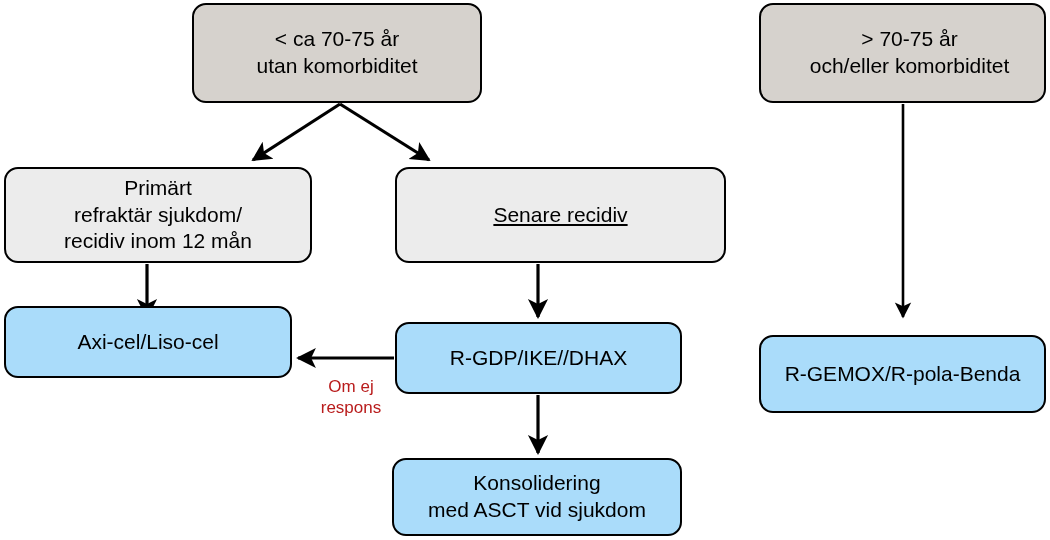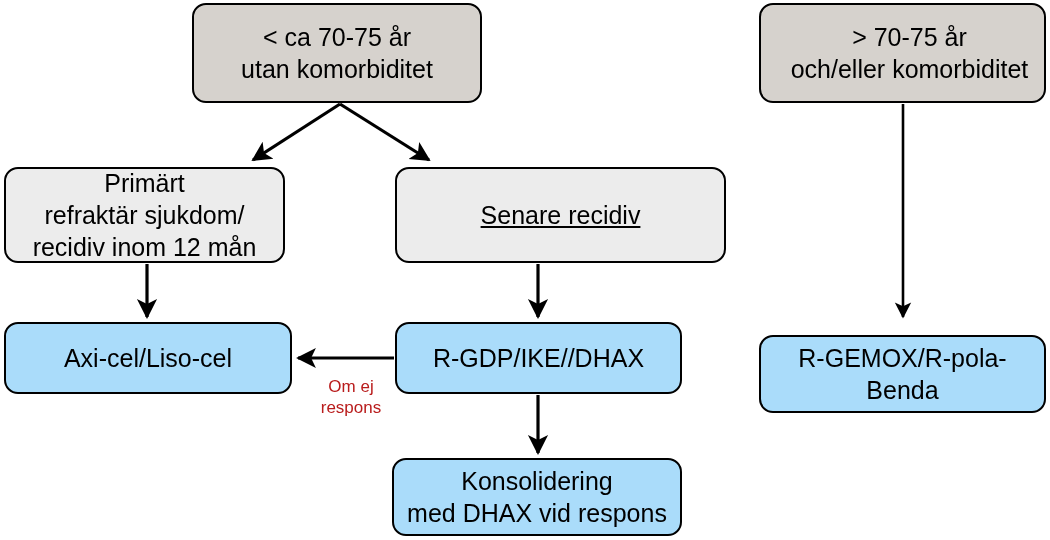--- a/index.html
+++ b/index.html
@@ -20,21 +20,21 @@
   .node {
     position: absolute;
     box-sizing: border-box;
     border: 2.5px solid #000000;
     border-radius: 14px;
     display: flex;
     align-items: center;
     justify-content: center;
     text-align: center;
     color: #000000;
-    font-size: 25px;
+    font-size: 21px;
     line-height: 1.28;
     font-family: "Liberation Sans", sans-serif;
     white-space: pre-line;
     padding: 2px 6px;
   }
   .fill-tan   { background: #d6d2cd; }
   .fill-gray  { background: #ececec; }
   .fill-blue  { background: #aadcfa; }
 
   .edge-label {
@@ -78,32 +78,32 @@
     <line x1="394" y1="358" x2="298" y2="358" stroke="#000000" stroke-width="3.2" marker-end="url(#ah)"></line>
 
     <line x1="538" y1="395" x2="538" y2="453" stroke="#000000" stroke-width="3.2" marker-end="url(#ah)"></line>
 
     <line x1="903" y1="104" x2="903" y2="317" stroke="#000000" stroke-width="2.6" marker-end="url(#ah)"></line>
   </svg>
 
   <div class="node fill-tan" style="left:192px; top:3px; width:290px; height:100px;">&lt; ca 70-75 år
 utan komorbiditet</div>
 
-  <div class="node fill-gray" style="left:4px; top:167px; width:281px; height:96px;">Primärt
+  <div class="node fill-gray" style="left:4px; top:167px; width:308px; height:96px;">Primärt
 refraktär sjukdom/
 recidiv inom 12 mån</div>
 
   <div class="node fill-gray" style="left:395px; top:167px; width:331px; height:96px;text-decoration:underline;">Senare recidiv</div>
 
-  <div class="node fill-blue" style="left:4px; top:322px; width:288px; height:72px;">Axi-cel/Liso-cel</div>
+  <div class="node fill-blue" style="left:4px; top:306px; width:288px; height:72px;">Axi-cel/Liso-cel</div>
 
   <div class="node fill-blue" style="left:395px; top:322px; width:287px; height:72px;">R-GDP/IKE//DHAX</div>
 
   <div class="node fill-blue" style="left:392px; top:458px; width:290px; height:78px;">Konsolidering
-med DHAX vid respons</div>
+med ASCT vid sjukdom</div>
 
   <div class="node fill-tan" style="left:759px; top:3px; width:287px; height:100px;padding-left:20px;">&gt; 70-75 år
 och/eller komorbiditet</div>
 
   <div class="node fill-blue" style="left:759px; top:335px; width:287px; height:78px;">R-GEMOX/R-pola-Benda</div>
 
   <div class="edge-label" style="left:305px; top:376px; width:92px;">Om ej
 respons</div>
 
 </div>

